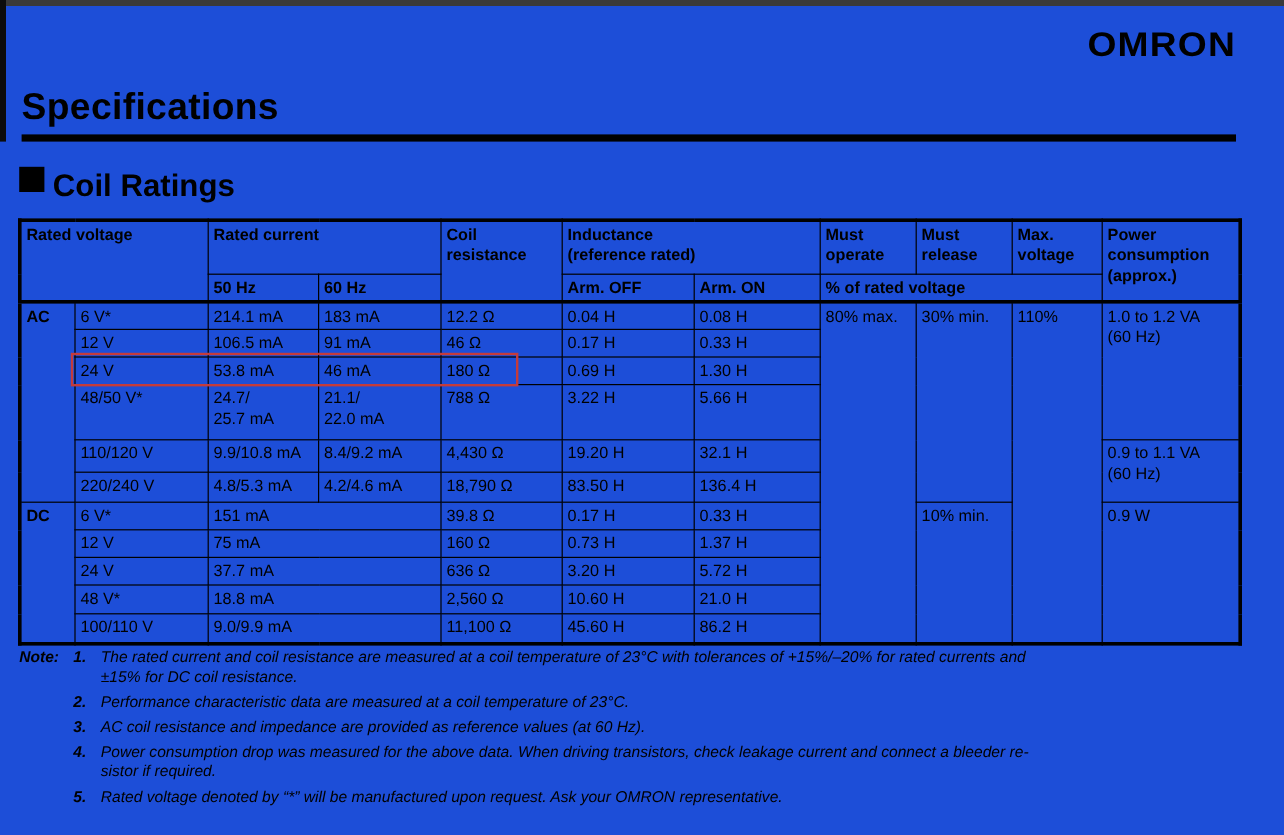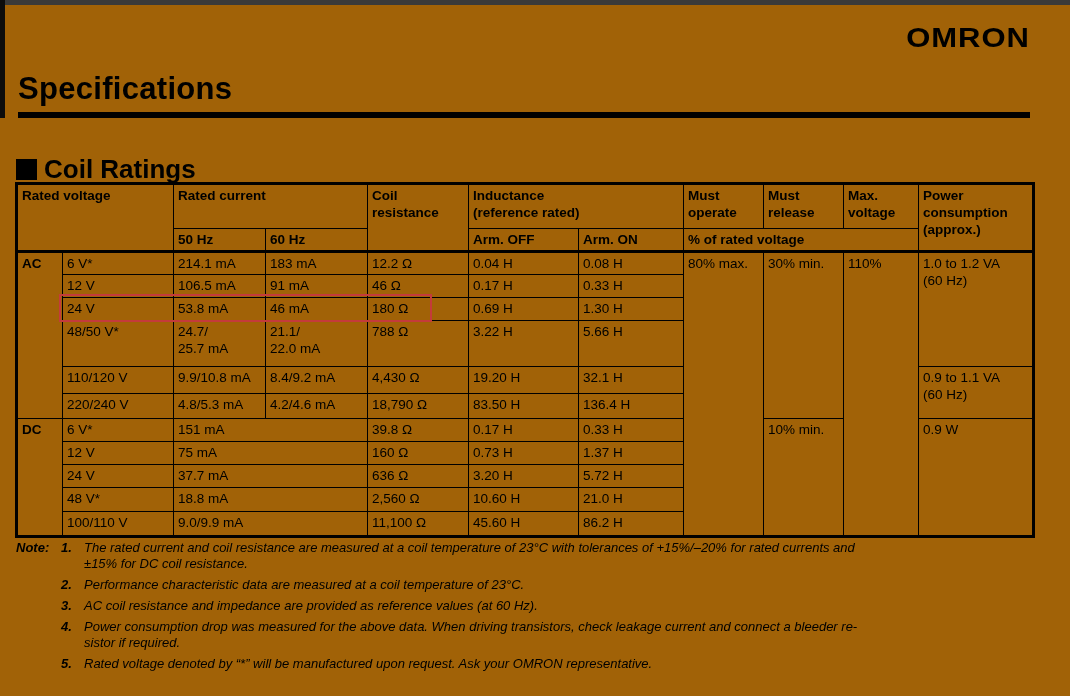--- a/index.html
+++ b/index.html
@@ -1,34 +1,34 @@
 <!DOCTYPE html>
 <html><head>
 <meta charset="utf-8">
 <style>
   html, body { margin: 0; padding: 0; }
   body {
     width: 1070px; height: 696px; overflow: hidden;
     background: #ffffff; color: #000;
     font-family: "Liberation Sans", sans-serif;
   }
-  #page { position: relative; width: 1070px; height: 696px; background: #a16207; }
+  #page { position: relative; width: 1070px; height: 696px; background: #1d4ed8; }
 
   .edge-top  { position: absolute; left: 0; top: 0; width: 1070px; height: 5px; background: #3a3a3a; }
   .edge-left { position: absolute; left: 0; top: 0; width: 5px; height: 118px; background: #0c0c0c; }
 
   .logo {
     position: absolute; top: 21px; right: 40px;
     font-size: 31px; font-weight: bold; letter-spacing: 1px;
     transform: scaleY(0.92); transform-origin: top right;
   }
   .title { position: absolute; left: 18px; top: 71px; font-size: 31px; font-weight: bold; letter-spacing: 0.3px; text-align: right; }
   .title-rule { position: absolute; left: 18px; top: 112px; width: 1012px; height: 6px; background: #000; }
 
-  .section { position: absolute; left: 16px; top: 139px; display: flex; align-items: center; margin-top: 15px; }
+  .section { position: absolute; left: 16px; top: 139px; display: flex; align-items: flex-start; }
   .bullet { width: 21px; height: 21px; background: #000; margin-right: 7px; flex: 0 0 21px; }
   .section-text { font-size: 26px; font-weight: bold; }
 
   table.coil {
     position: absolute; left: 15px; top: 182px;
     width: 1017px; table-layout: fixed; border-collapse: collapse;
     font-size: 13.5px; border: 3px solid #000;
   }
   table.coil th, table.coil td {
     border: 1px solid #000; vertical-align: top; text-align: left;

